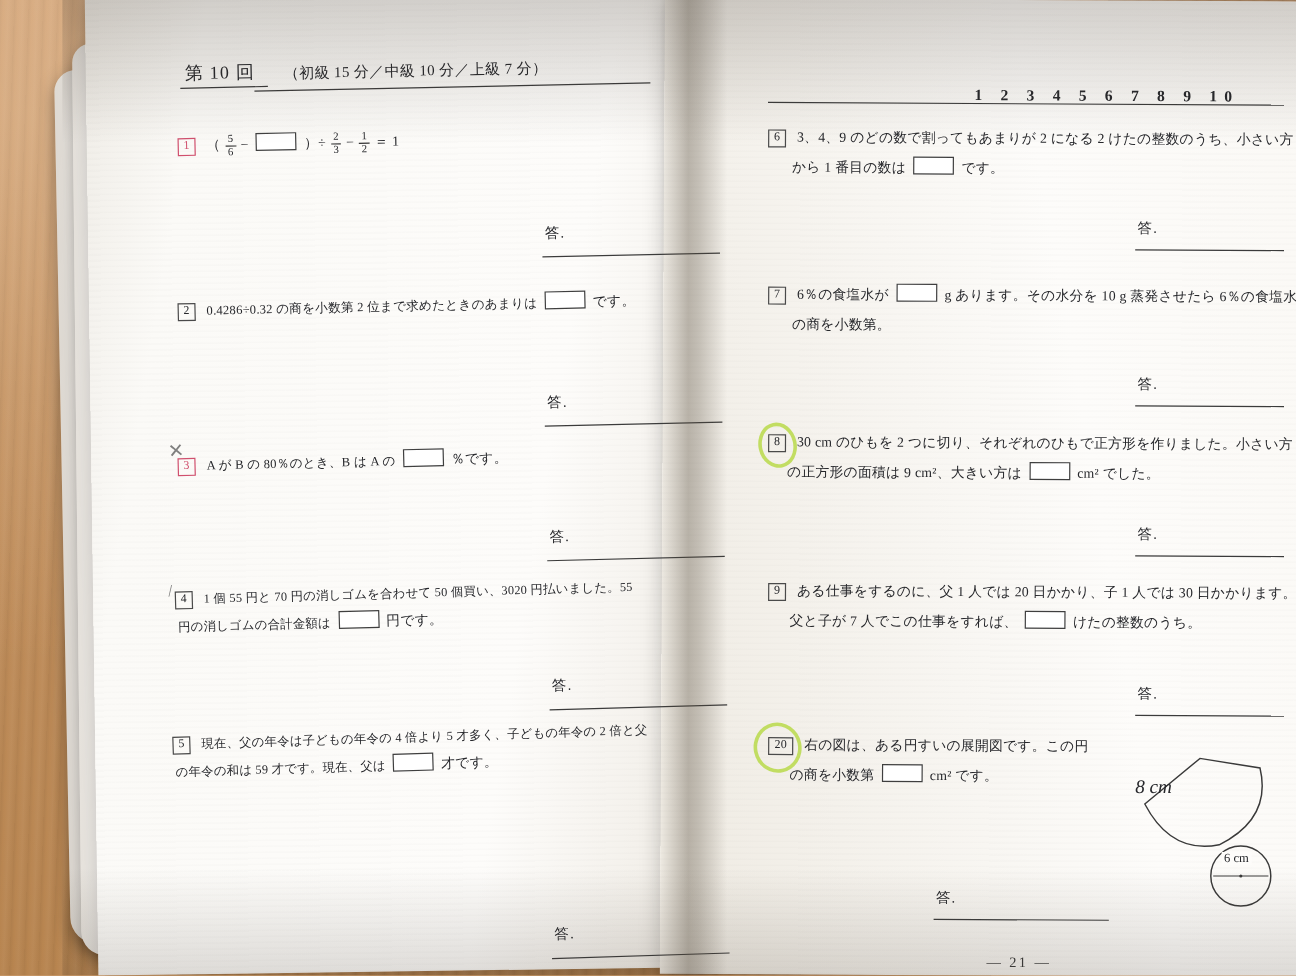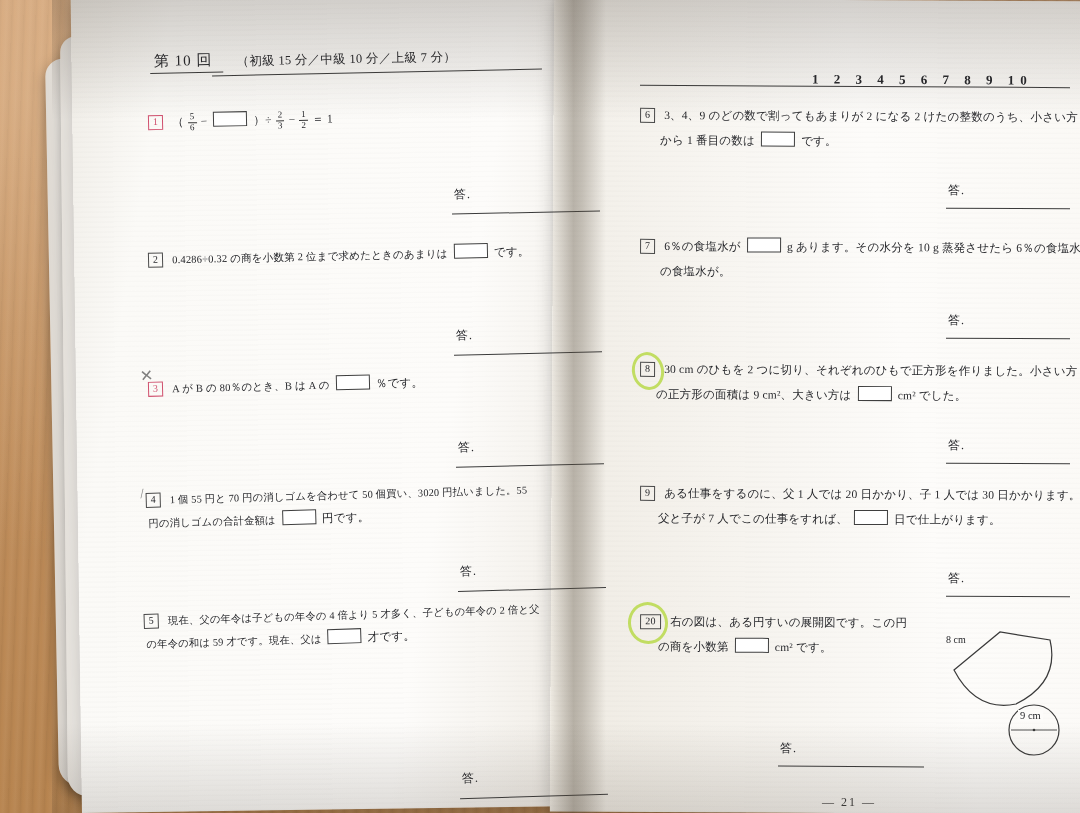--- a/index.html
+++ b/index.html
@@ -242,21 +242,21 @@
     </div>
     <div class="ans jp" style="left:896px;top:182px;transform:rotate(0.3deg);">答.</div>
     <div class="ansline" style="left:894px;top:208px;width:124px;transform:rotate(0.3deg);"></div>
 
     <div class="q jp" style="left:588px;top:237px;width:452px;transform:rotate(0.3deg);">
       <span class="qnum">7</span>
       <span>6％の食塩水が</span>
       <span class="blank"></span>
       <span>g あります。その水分を 10 g 蒸発させたら 6％の食塩水</span>
       <div style="margin-left:20px;margin-top:4px;">
-        <span>の食塩水が。</span>
+        <span>の商を小数第。</span>
       </div>
     </div>
     <div class="ans jp" style="left:896px;top:312px;transform:rotate(0.3deg);">答.</div>
     <div class="ansline" style="left:894px;top:338px;width:124px;transform:rotate(0.3deg);"></div>
 
     <div class="q jp" style="left:588px;top:360px;width:456px;transform:rotate(0.3deg);">
       <span class="qnum">8</span>
       <span>30 cm のひもを 2 つに切り、それぞれのひもで正方形を作りました。小さい方</span>
       <div style="margin-left:16px;margin-top:4px;">
         <span>の正方形の面積は 9 cm²、大きい方は</span>
@@ -267,21 +267,21 @@
     <div class="ann circle-green" style="left:580px;top:352px;width:26px;height:32px;"></div>
     <div class="ans jp" style="left:896px;top:437px;transform:rotate(0.3deg);">答.</div>
     <div class="ansline" style="left:894px;top:463px;width:124px;transform:rotate(0.3deg);"></div>
 
     <div class="q jp" style="left:588px;top:484px;width:450px;transform:rotate(0.3deg);">
       <span class="qnum">9</span>
       <span>ある仕事をするのに、父 1 人では 20 日かかり、子 1 人では 30 日かかります。</span>
       <div style="margin-left:18px;margin-top:4px;">
         <span>父と子が 7 人でこの仕事をすれば、</span>
         <span class="blank"></span>
-        <span>日で仕上がります。</span>
+        <span>けたの整数のうち。</span>
       </div>
     </div>
     <div class="ans jp" style="left:896px;top:570px;transform:rotate(0.3deg);">答.</div>
     <div class="ansline" style="left:894px;top:596px;width:124px;transform:rotate(0.3deg);"></div>
 
     <div class="q jp" style="left:588px;top:612px;width:300px;transform:rotate(0.3deg);">
       <span class="qnum" style="width:19px;">20</span>
       <span>右の図は、ある円すいの展開図です。この円</span>
       <div style="margin-left:18px;margin-top:4px;">
         <span>の商を小数第</span>
@@ -293,22 +293,22 @@
     <div class="ans jp" style="left:728px;top:740px;transform:rotate(0.3deg);">答.</div>
     <div class="ansline" style="left:726px;top:766px;width:146px;transform:rotate(0.3deg);"></div>
 
     <div class="fig">
       <svg width="140" height="145" viewBox="0 0 140 145">
         <path d="M12 58 L58 20 L108 28 Q118 70 74 92 Q34 100 12 58 Z" fill="none" stroke="#3a3a3a" stroke-width="1.2"></path>
         <circle cx="92" cy="118" r="25" fill="none" stroke="#3a3a3a" stroke-width="1.2"></circle>
         <circle cx="92" cy="118" r="1.3" fill="#3a3a3a"></circle>
         <line x1="69" y1="118" x2="115" y2="118" stroke="#3a3a3a" stroke-width="0.9"></line>
       </svg>
-      <div style="position:absolute;left:4px;top:22px;font-size:10px;">8 cm</div>
-      <div style="position:absolute;left:76px;top:98px;font-size:10.5px;background:#fdfcfa;padding:0 2px;">9 cm</div>
+      <div style="position:absolute;left:4px;top:36px;font-size:16px;font-style:italic;">8 cm</div>
+      <div style="position:absolute;left:76px;top:98px;font-size:10.5px;background:#fdfcfa;padding:0 2px;">6 cm</div>
     </div>
 
     <div class="pagenum jp">— 21 —</div>
   </div>
 
   <div class="gutter"></div>
   <div class="shade-top"></div>
   <div class="shade-bottom"></div>
 </div>
 

